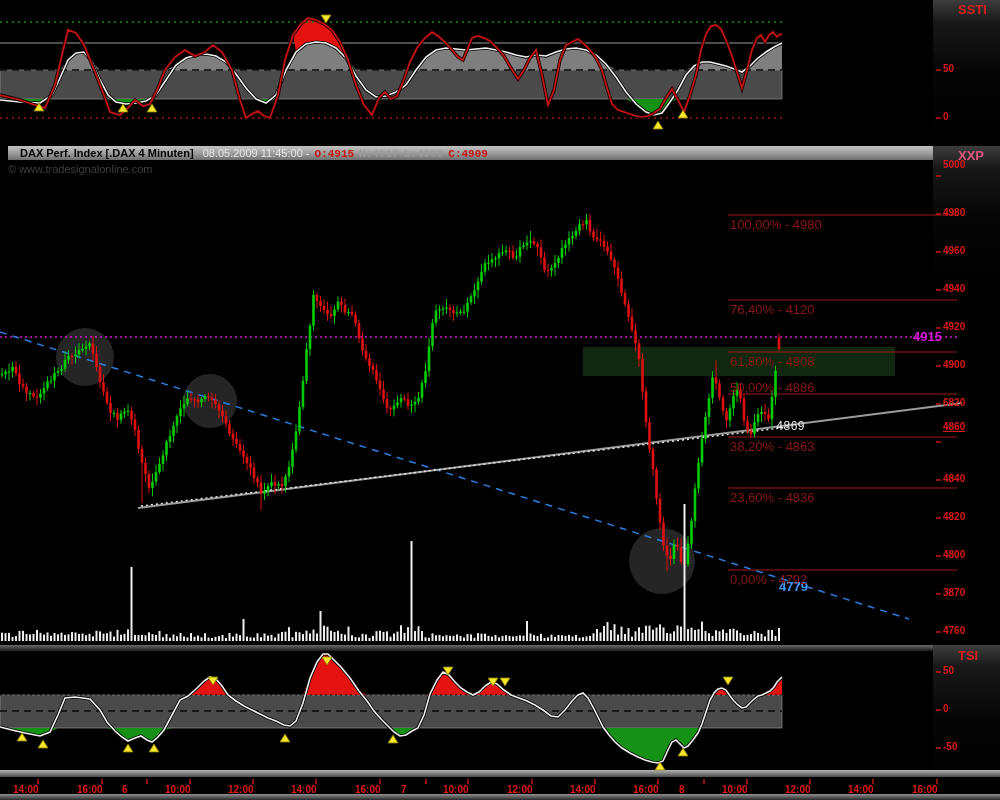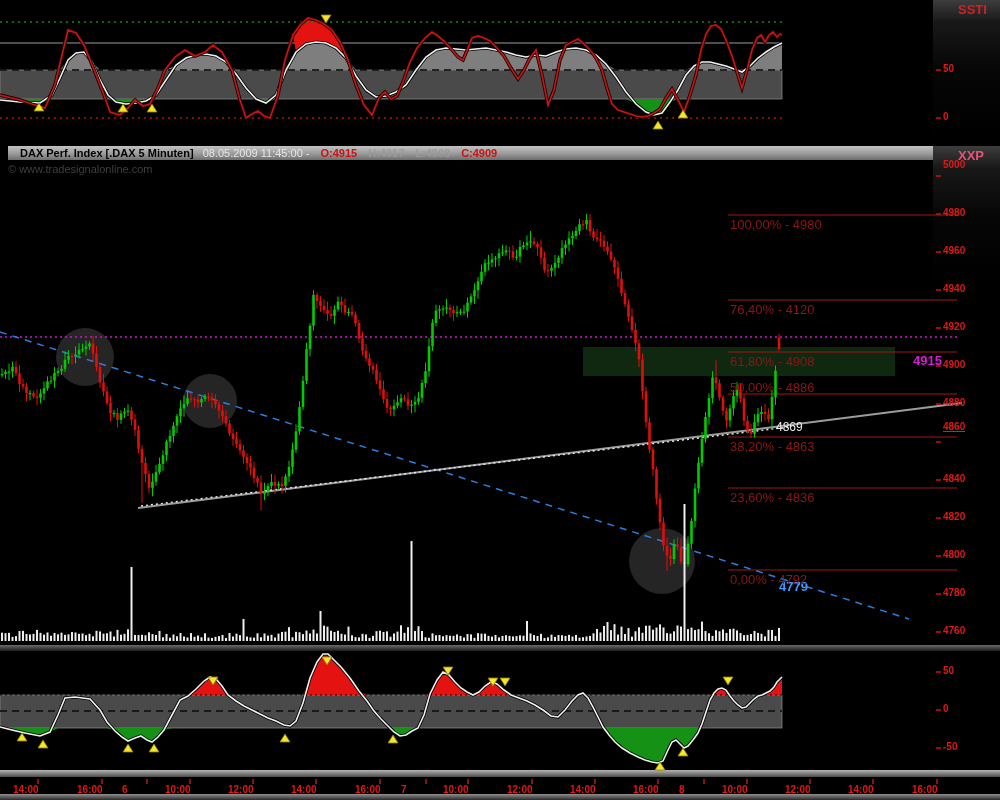--- a/index.html
+++ b/index.html
@@ -4,61 +4,64 @@
 <style>
   html,body{margin:0;padding:0;background:#000;}
   #root{position:relative;width:1000px;height:800px;background:#000;overflow:hidden;
         font-family:"Liberation Sans",sans-serif;}
   .abs{position:absolute;}
   #titlebar{left:8px;top:146px;width:925px;height:14px;z-index:3;
     background:linear-gradient(180deg,#c2c2c2 0,#9a9a9a 55%,#6e6e6e 100%);
     font-size:11px;line-height:14px;white-space:nowrap;padding-left:12px;box-sizing:border-box;}
   #titlebar .t-instr{color:#000;font-weight:bold;}
   #titlebar .t-date{color:#e6e6e6;margin-left:6px;}
-  #titlebar .tb{margin-left:11px;font-weight:bold;}
+  #titlebar .tb{margin-left:5px;font-weight:bold;font-family:Liberation Mono, monospace;}
   #watermark{left:8px;top:163px;color:#3f3f3f;font-size:11px;z-index:3;}
   .sep{left:0;width:1000px;z-index:1;}
   #sep2{top:645px;height:6px;background:linear-gradient(180deg,#6a6a6a,#1c1c1c);}
   #sep3{top:770px;height:7px;background:linear-gradient(180deg,#b5b5b5,#4a4a4a);}
   #sepbot{top:794px;height:6px;background:linear-gradient(180deg,#8f8f8f,#2a2a2a);}
   #timeaxis{left:0;top:777px;width:1000px;height:17px;background:#000;z-index:1;}
   .axstrip{left:933px;width:67px;z-index:1;
     background:linear-gradient(180deg,#3d3d3d 0,#181818 22px,#060606 70px,#000 140px);}
   #ax-ssti{top:0;height:146px;}
   #ax-main{top:146px;height:499px;}
   #ax-tsi{top:645px;height:125px;}
   .axlabel{position:absolute;left:25px;top:2px;font-size:13px;font-weight:bold;}
   #cv{position:absolute;left:0;top:0;z-index:2;}
   #labels{position:absolute;left:0;top:0;width:1000px;height:800px;z-index:3;pointer-events:none;}
   .axnum{position:absolute;left:943px;width:55px;font-size:10px;font-weight:bold;color:#e01818;}
   .tlab{position:absolute;width:50px;text-align:left;top:784px;font-size:10px;font-weight:bold;color:#e01818;}
   .fiblab{position:absolute;left:730px;font-size:13px;color:#8b1717;}
   .ptag{position:absolute;font-size:13px;font-weight:bold;}
-  #tag4915{left:906px;top:329px;width:36px;text-align:right;color:#d819d8;margin-top:24px;}
-  #tag4869{left:776px;top:420px;color:#ededed;font-size:12px;font-weight:normal;}
+  #tag4915{left:906px;top:329px;width:36px;text-align:right;color:#d819d8;}
+  #tag4869{left:776px;top:420px;color:#ededed;font-size:12px;font-weight:normal;font-family:Liberation Mono, monospace;}
   #tag4779{left:779px;top:579px;color:#3e9bff;text-align:center;}
 </style>
 </head>
 <body>
 
 <div id="root">
   <div class="abs sep" id="sep2"></div>
   <div class="abs sep" id="sep3"></div>
   <div class="abs" id="timeaxis"></div>
   <div class="abs sep" id="sepbot"></div>
 
   <div class="abs axstrip" id="ax-ssti">
     <span class="axlabel" style="color:#d42020">SSTI</span>
   </div>
   <div class="abs axstrip" id="ax-main">
     <span class="axlabel" style="color:#e0557c">XXP</span>
   </div>
+  <div class="abs axstrip" id="ax-tsi">
+    <span class="axlabel" style="color:#d42020;top:3px">TSI</span>
+  </div>
 
   <div class="abs" id="titlebar">
-    <span class="t-instr">DAX Perf. Index [.DAX  5 Minuten]</span>
+    <span class="t-instr">DAX Perf. Index [.DAX  4 Minuten]</span>
     <span class="t-date">08.05.2009 11:45:00 -</span><span id="ohlc"><span class="tb" style="color: rgb(204, 17, 17);">O:4915</span><span class="tb" style="color: rgb(154, 154, 154);">H:4917</span><span class="tb" style="color: rgb(154, 154, 154);">L:4908</span><span class="tb" style="color: rgb(204, 17, 17);">C:4909</span></span>
   </div>
 
   <div class="abs" id="watermark">© www.tradesignalonline.com</div>
 
   <svg id="cv" width="1000" height="800">
       <circle cx="85" cy="357" r="29" fill="#8a8a8a" fill-opacity="0.27"></circle>
       <circle cx="210" cy="401" r="27" fill="#8a8a8a" fill-opacity="0.27"></circle>
       <circle cx="662" cy="561" r="33" fill="#8a8a8a" fill-opacity="0.27"></circle>
       <rect x="583" y="347" width="312" height="29" fill="#2f7a2f" fill-opacity="0.33"></rect>
@@ -830,26 +833,26 @@
       <div class="fiblab" style="top: 490px;">23,60% - 4836</div>
       <div class="fiblab" style="top: 572px;">0,00% - 4792</div>
       <div class="axnum" style="top: 63px;">50</div>
       <div class="axnum" style="top: 111px;">0</div>
       <div class="axnum" style="top: 159px;">5000</div>
       <div class="axnum" style="top: 207px;">4980</div>
       <div class="axnum" style="top: 245px;">4960</div>
       <div class="axnum" style="top: 283px;">4940</div>
       <div class="axnum" style="top: 321px;">4920</div>
       <div class="axnum" style="top: 359px;">4900</div>
-      <div class="axnum" style="top: 397px;">4880</div>
+      <div class="axnum" style="top: 397px;">6820</div>
       <div class="axnum" style="top: 421px; text-decoration: underline;">4860</div>
       <div class="axnum" style="top: 473px;">4840</div>
       <div class="axnum" style="top: 511px;">4820</div>
       <div class="axnum" style="top: 549px;">4800</div>
-      <div class="axnum" style="top: 587px;">4780</div>
+      <div class="axnum" style="top: 587px;">3870</div>
       <div class="axnum" style="top: 625px;">4760</div>
       <div class="axnum" style="top: 665px;">50</div>
       <div class="axnum" style="top: 703px;">0</div>
       <div class="axnum" style="top: 741px;">-50</div>
       <div class="tlab" style="left: 13px;">14:00</div>
       <div class="tlab" style="left: 77px;">16:00</div>
       <div class="tlab" style="left: 122px;">6</div>
       <div class="tlab" style="left: 165px;">10:00</div>
       <div class="tlab" style="left: 228px;">12:00</div>
       <div class="tlab" style="left: 291px;">14:00</div>

